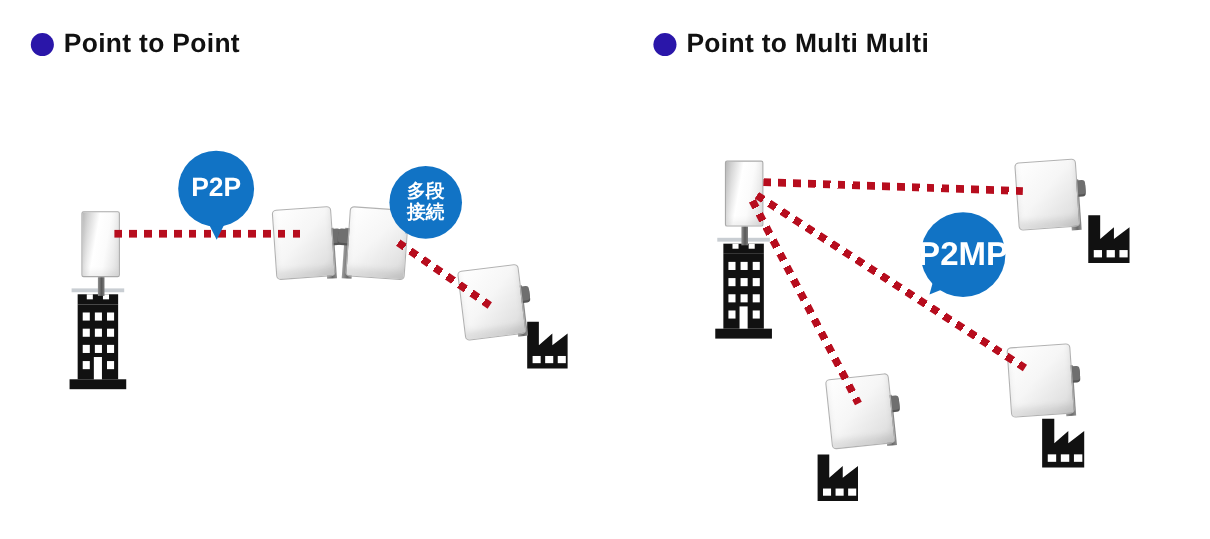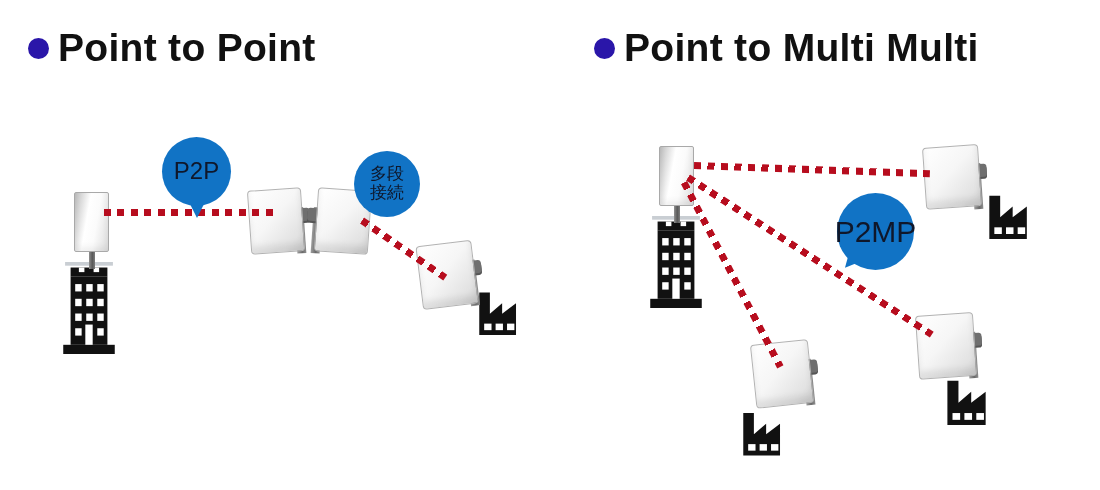--- a/index.html
+++ b/index.html
@@ -9,32 +9,32 @@
     --ink:#111111;
   }
   html,body{margin:0;padding:0;background:#ffffff;}
   .canvas{
     position:relative;width:1100px;height:490px;background:#ffffff;overflow:hidden;
     font-family:"Liberation Sans","DejaVu Sans",sans-serif;
   }
   
   .section-title{position:absolute;display:flex;align-items:center;gap:9px;}
   .bullet{width:21px;height:21px;border-radius:50%;background:var(--indigo);flex:0 0 auto;}
-  .title-text{font-size:39px;font-weight:800;color:var(--ink);letter-spacing:.3px;white-space:nowrap;}
+  .title-text{font-size:24px;font-weight:800;color:var(--ink);letter-spacing:.3px;white-space:nowrap;}
   
   .dotline{
     position:absolute;height:7px;z-index:3;
     background:repeating-linear-gradient(90deg,var(--red) 0 7px,transparent 7px 13.5px);
     transform-origin:0 50%;
   }
   
   .bubble{
-    position:absolute;border-radius:50%;background:var(--blue);color:#0f172a;z-index:4;
+    position:absolute;border-radius:50%;background:var(--blue);color:#ffffff;z-index:4;
     display:flex;align-items:center;justify-content:center;text-align:right;
-    font-weight:400;line-height:1.1;
+    font-weight:700;line-height:1.1;
   }
   .tail{
     position:absolute;width:0;height:0;z-index:4;
     border-left:9px solid transparent;border-right:9px solid transparent;
     border-top:18px solid var(--blue);
   }
   
   .tall-ant{position:absolute;z-index:2;}
   .tall-face{
     width:33px;height:58px;border-radius:2px;border:1px solid #a9a9a9;

